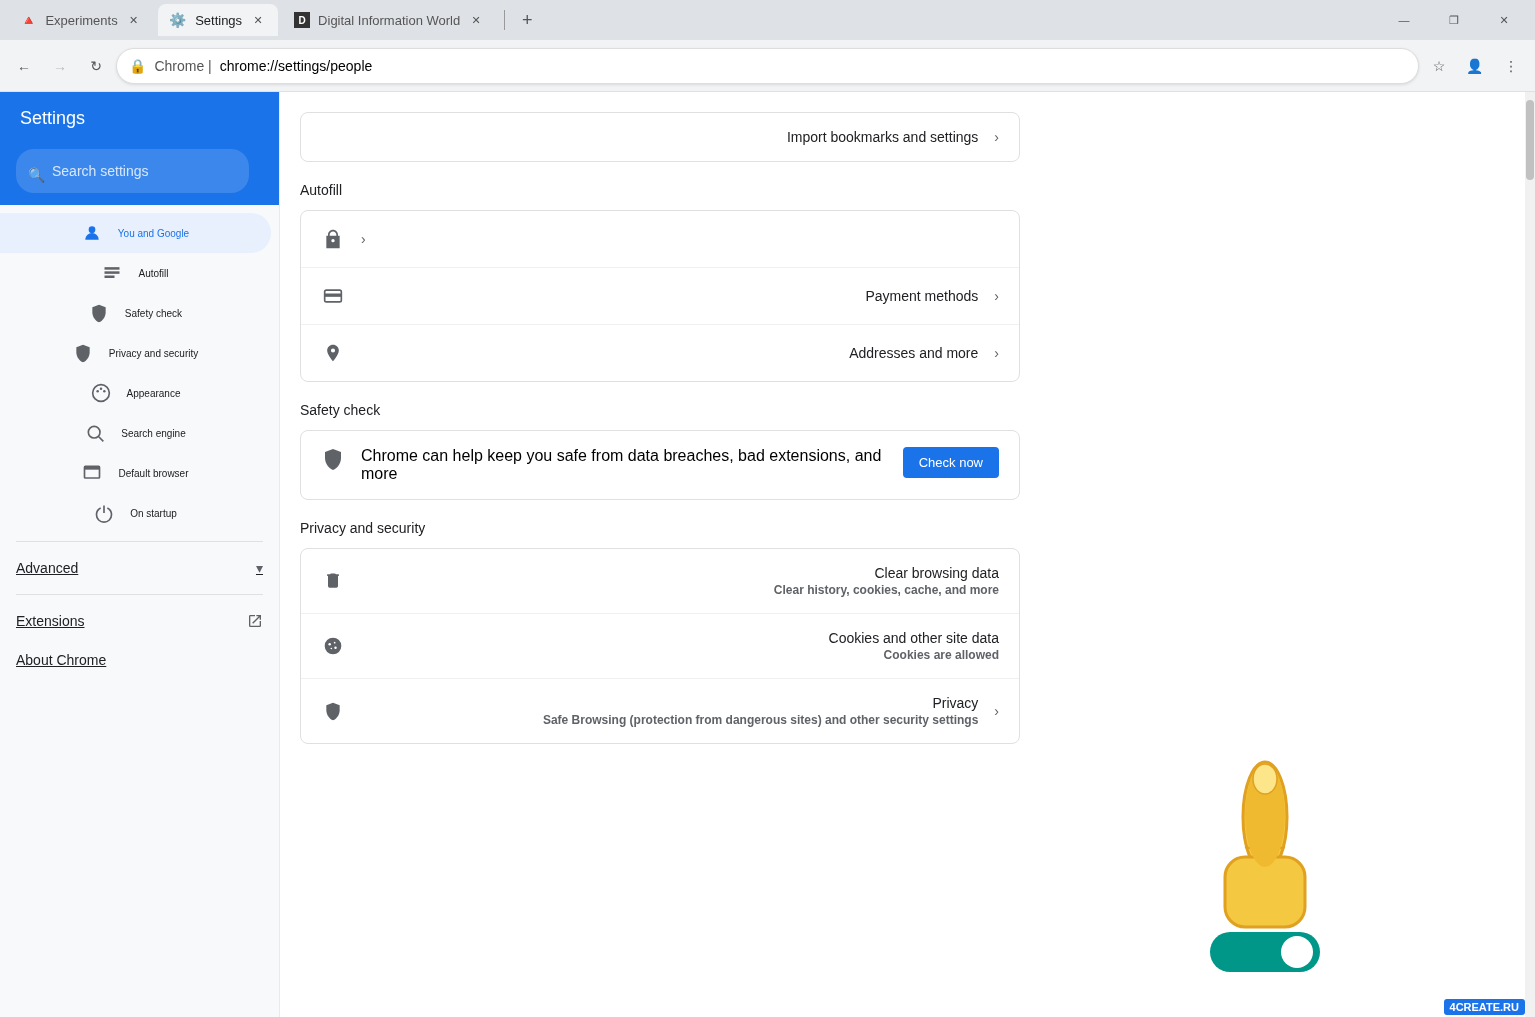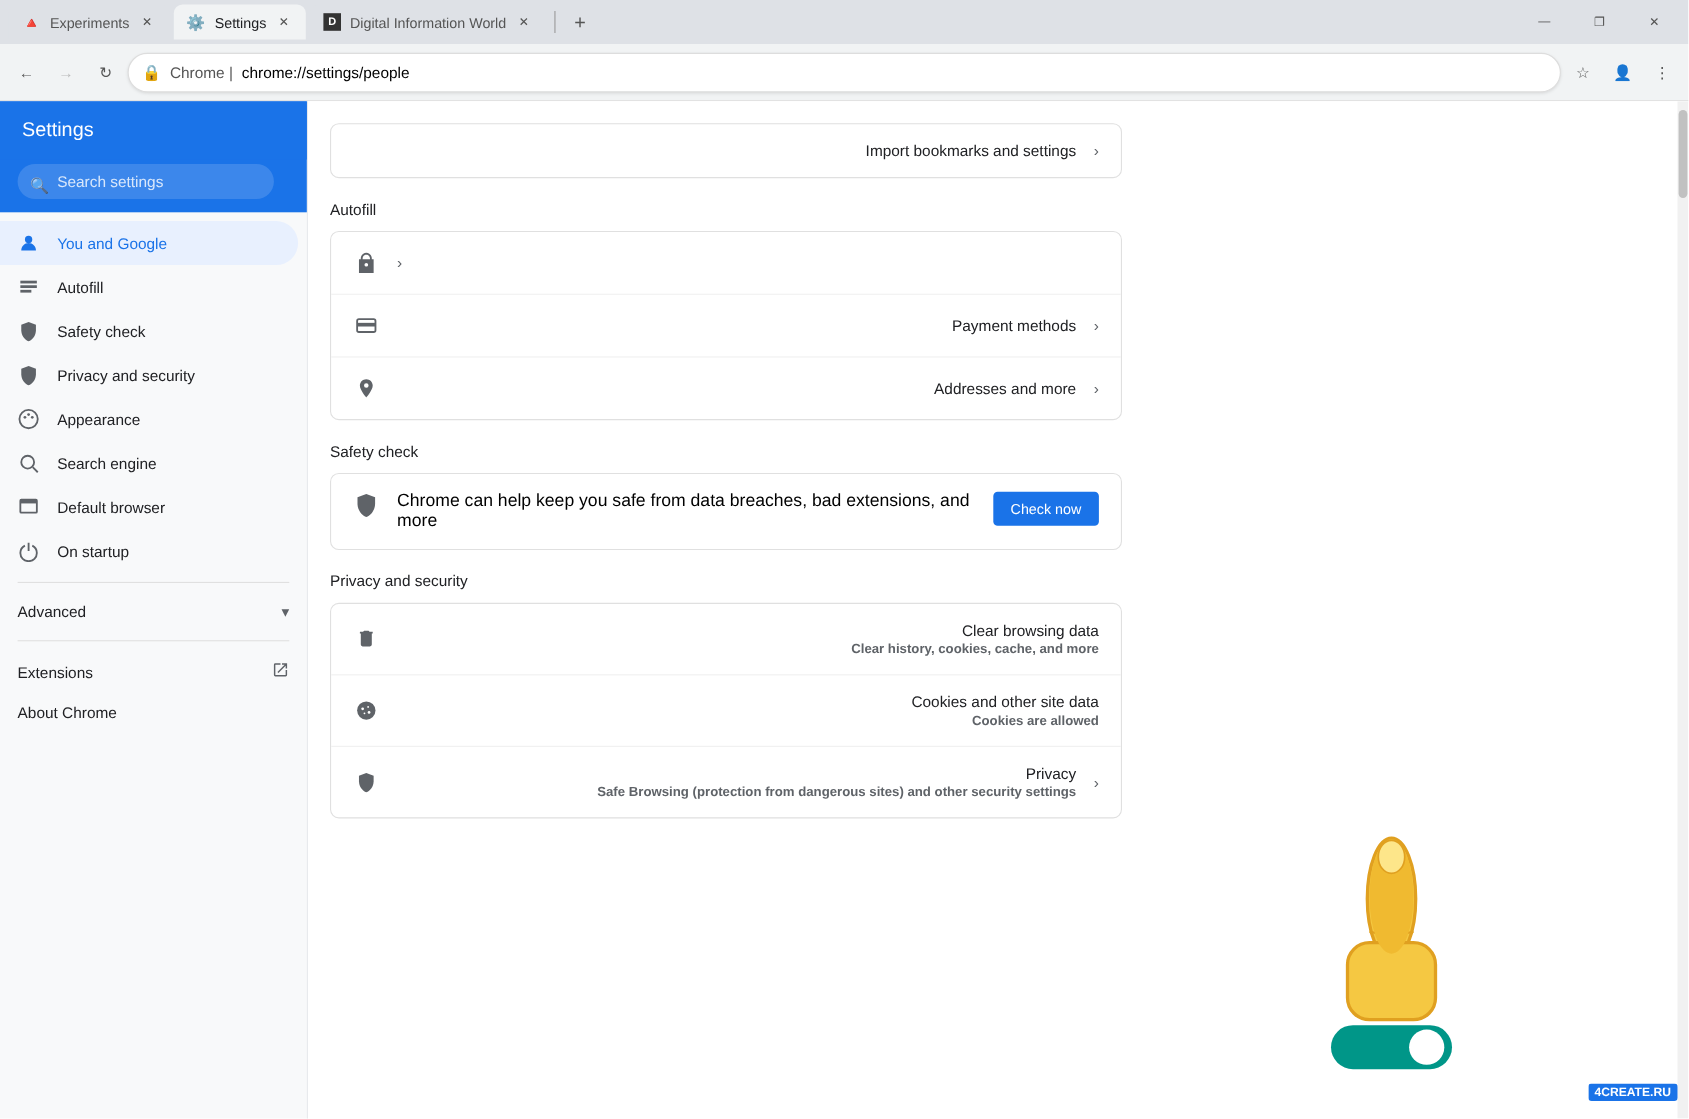--- a/index.html
+++ b/index.html
@@ -120,61 +120,63 @@
     }
     .settings-header {
       background: #1a73e8;
       color: white;
       padding: 16px 20px;
       font-size: 18px;
       font-weight: 500;
     }
     .search-input-settings {
       flex: 1;
-      height: 32px;
+      height: 44px;
       background: rgba(255,255,255,0.15);
       border: none;
       border-radius: 18px;
       padding: 0 16px 0 36px;
       font-size: 14px;
       color: white;
       outline: none;
     }
     .search-input-settings::placeholder { color: rgba(255,255,255,0.8); }
     .sidebar-nav { padding: 8px 0; flex: 1; }
     .sidebar-item {
       display: flex;
       align-items: center;
       padding: 10px 16px;
       gap: 16px;
       cursor: pointer;
-      font-size: 14px;
+      font-size: 10px;
       color: #202124;
       border-radius: 0 24px 24px 0;
       margin-right: 8px;
+      justify-content: center;
     }
     .sidebar-item.active {
       background: #e8f0fe;
       color: #1a73e8;
       font-weight: 500;
     }
     .sidebar-item .item-icon {
       width: 20px; height: 20px;
       display: flex; align-items: center; justify-content: center;
       font-size: 16px;
     }
     .sidebar-divider { height: 1px; background: #e0e0e0; margin: 8px 16px; }
     .sidebar-section-title {
       display: flex;
-      align-items: center;
+      align-items: flex-start;
       padding: 10px 16px;
       gap: 12px;
       cursor: pointer;
       font-size: 14px;
       color: #202124;
+      text-decoration: underline;
     }
 
     
     .content-area {
       flex: 1;
       overflow-y: auto;
       background: #fff;
       position: relative;
     }
     .scrollbar {
@@ -262,21 +264,21 @@
       right: 180px;
       width: 180px;
       height: 220px;
       pointer-events: none;
       z-index: 100;
     }
 
     
     .watermark {
       position: fixed;
-      bottom: 16px;
+      bottom: 2px;
       right: 10px;
       background: #1a73e8;
       color: white;
       font-size: 11px;
       font-weight: bold;
       padding: 2px 6px;
       border-radius: 3px;
       z-index: 200;
     }
 

